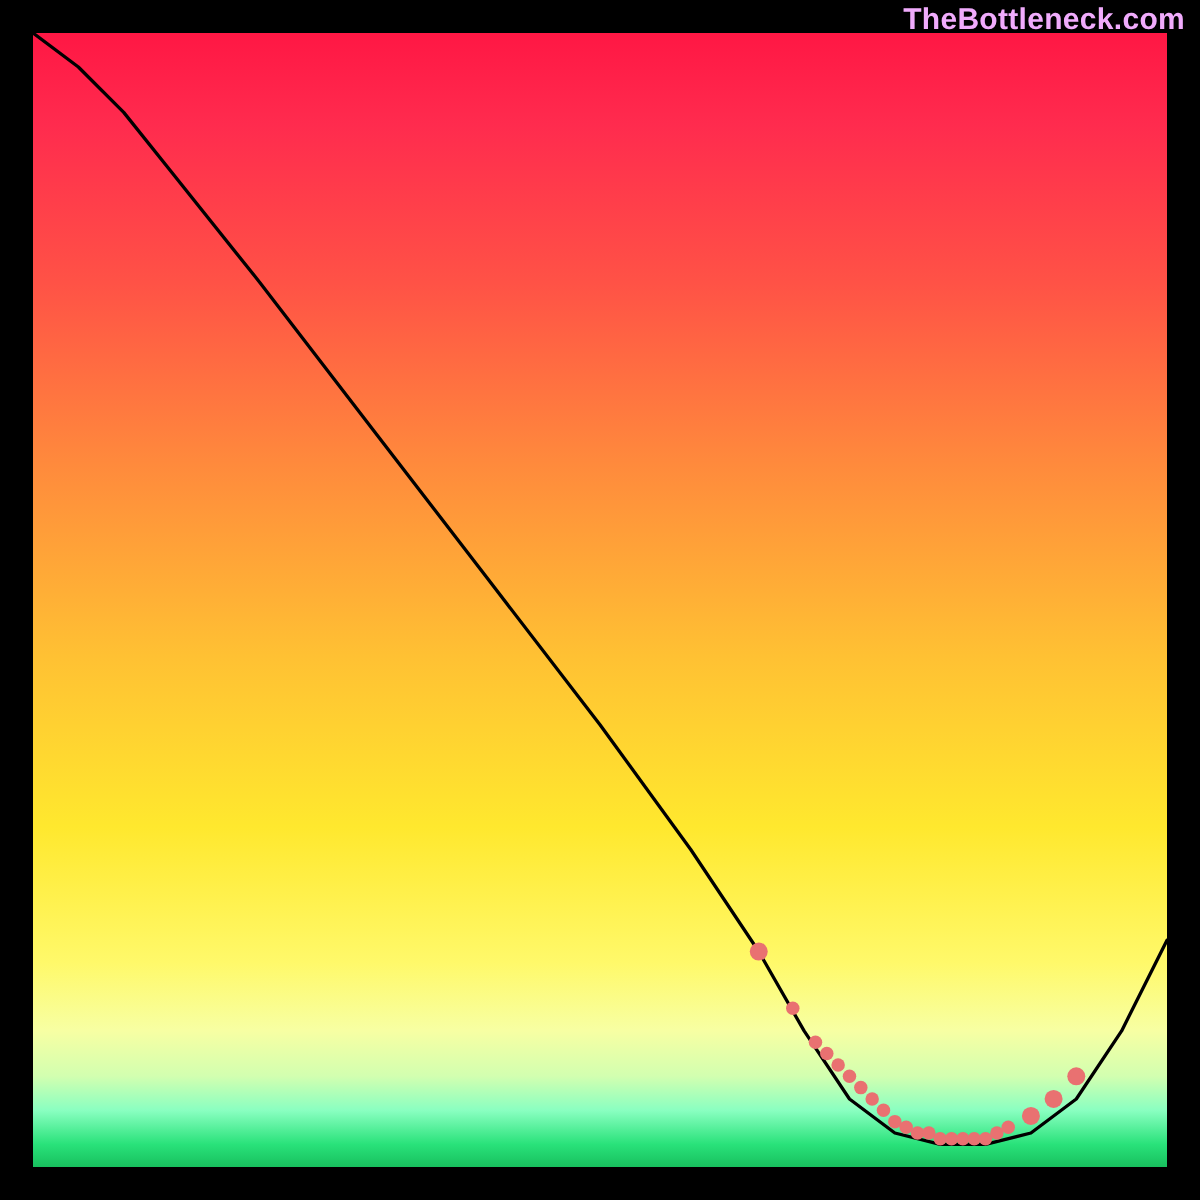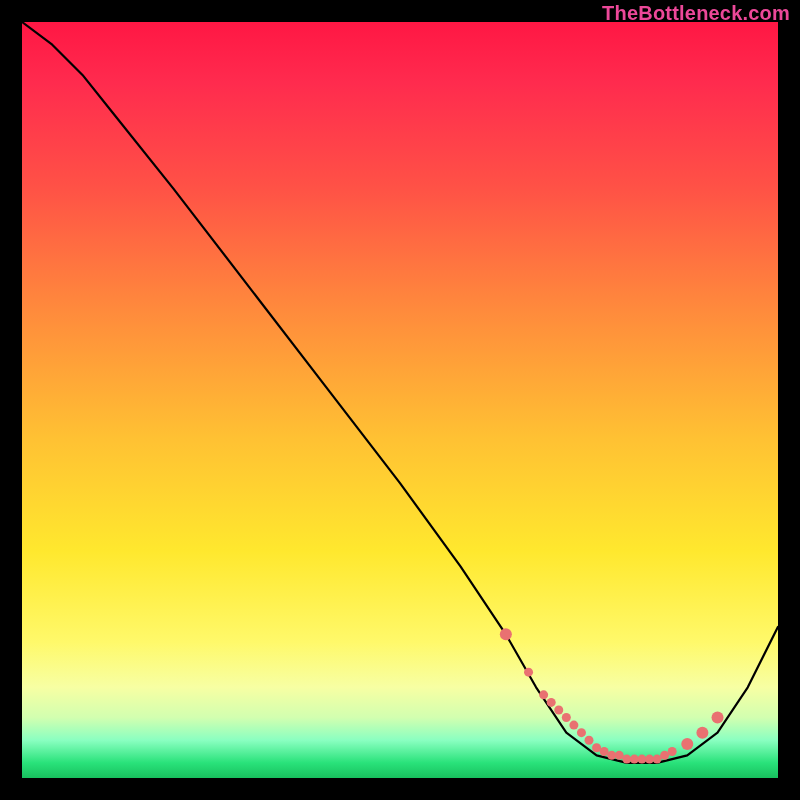--- a/index.html
+++ b/index.html
@@ -40,21 +40,21 @@
       #29e27a 98%,
       #18c05e 100%
     );
   }
   .attribution {
     position: absolute;
     top: 2px;
     right: 10px;
     font-size: 20px;
     font-weight: 600;
-    color: #ec4899;
+    color: #f0abfc;
     letter-spacing: 0.2px;
     z-index: 10;
   }
   svg.plot {
     position: absolute;
     left: 0;
     top: 0;
     width: 756px;
     height: 756px;
     z-index: 5;

